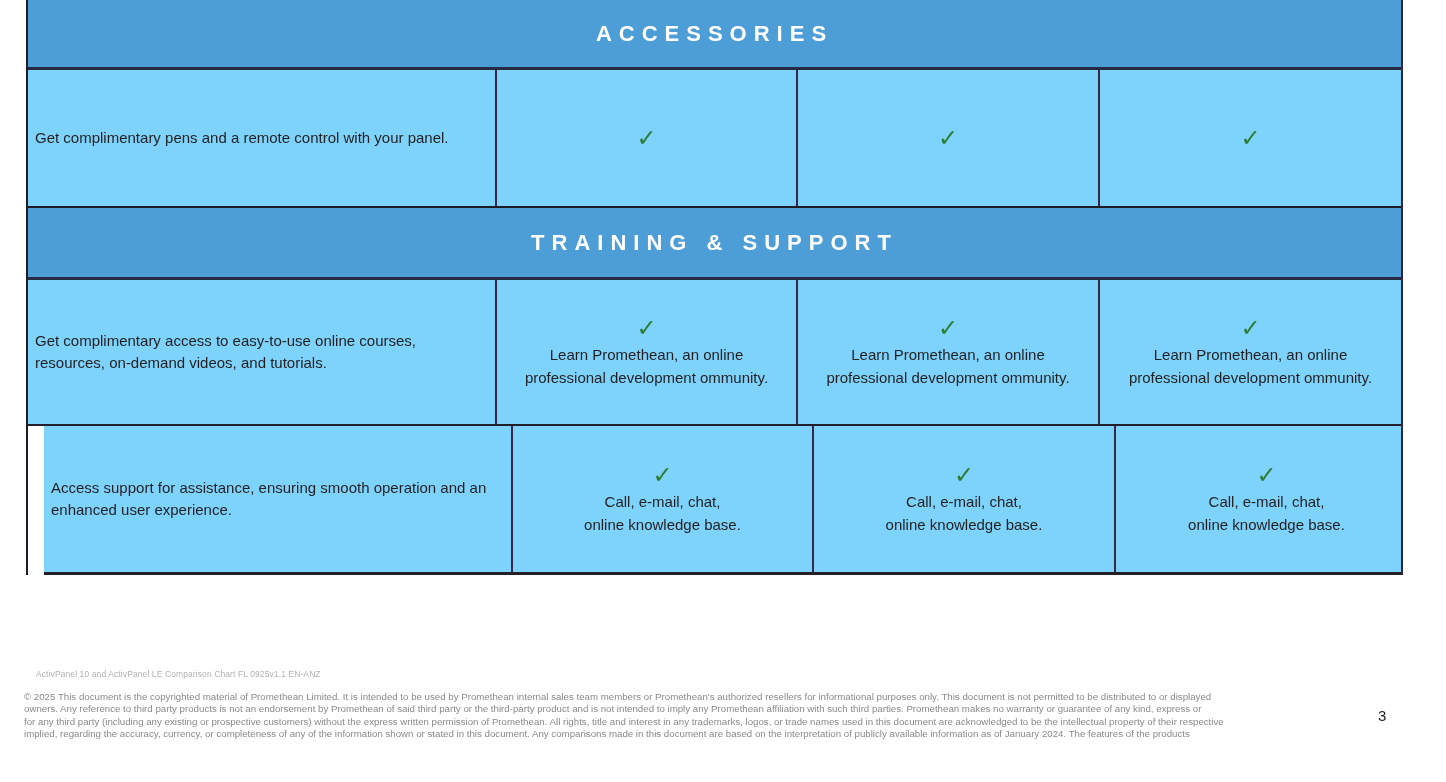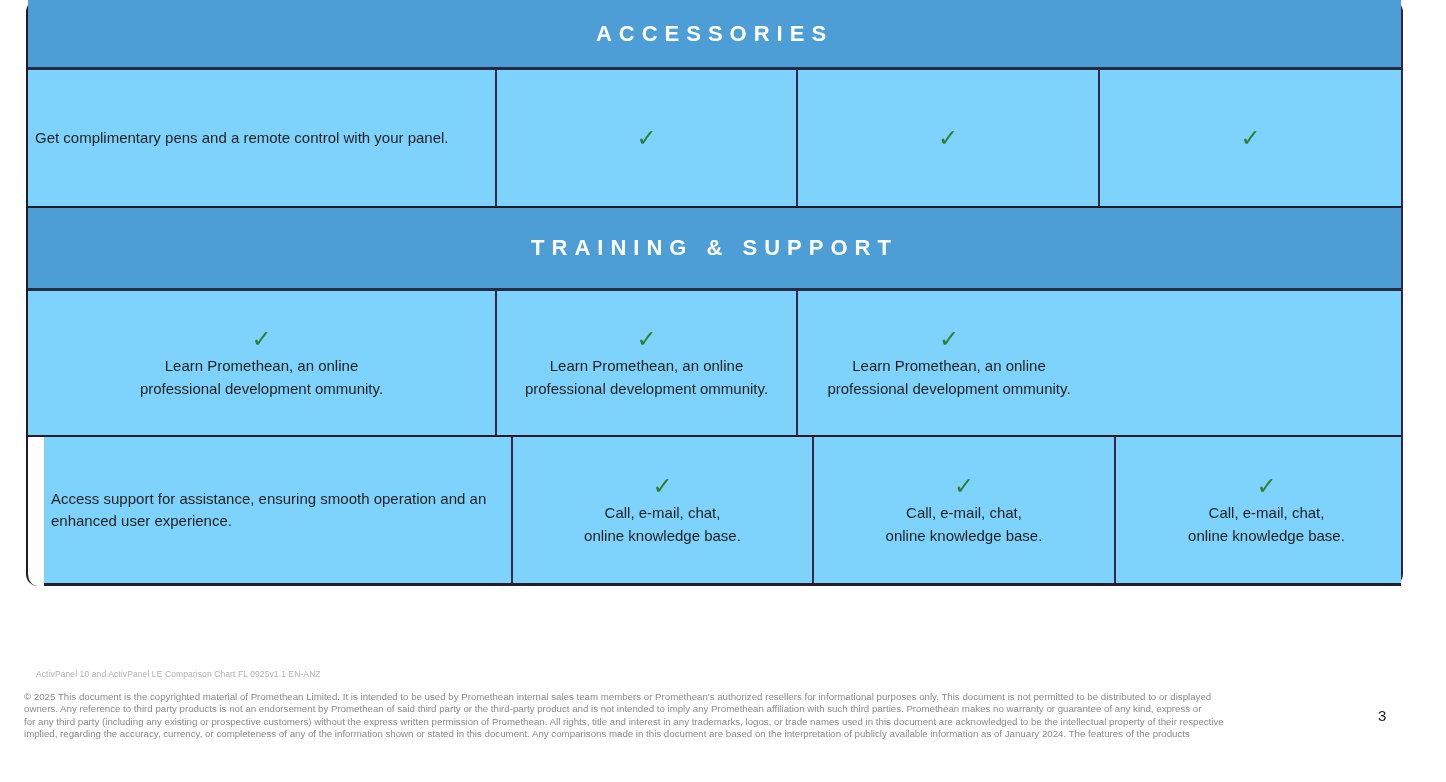--- a/index.html
+++ b/index.html
@@ -5,29 +5,29 @@
   * { margin:0; padding:0; box-sizing:border-box; }
   html,body { background:#ffffff; }
   .page {
     position:relative; width:1446px; height:782px; background:#ffffff; overflow:hidden;
     font-family:"Liberation Sans", sans-serif; color:#231f20;
   }
 
   
   .ctable {
     position:absolute; left:26px; top:0; width:1377px;
-    border-left:2px solid #211b28; border-right:2px solid #342343;border-radius:12px;
+    border-left:2px solid #211b28; border-right:2px solid #342343;
   }
   .band {
     height:70px; background:#4d9ed6;
     display:flex; align-items:center; justify-content:center;
     color:#ffffff; font-weight:bold; font-size:22px; letter-spacing:7px;
     border-bottom:3px solid #252b45;
   }
-  .band.second { height:83px; }
+  .band.second { height:72px; }
   .trow { display:grid; grid-template-columns:469px 301px 302px 301px; background:#7dd3fc; }
   .trow.r1 { height:138px; border-bottom:2px solid #1f1b24; }
   .trow.r2 { height:146px; border-bottom:2px solid #241e2b; }
   .trow.r3 { height:149px; border-bottom:3px solid #241f29;margin-left:16px; }
   .cell { border-right:2px solid #3a2646; }
   .cell:last-child { border-right:none; }
   .feature {
     display:flex; align-items:center;
     padding:10px 12px 10px 7px;
     font-size:15px; line-height:22px; color:#231f20;
@@ -80,20 +80,23 @@
       <div class="cell valcell">
         <span class="check">✓</span>
       </div>
     </div>
 
     <div class="band second">
       <span>TRAINING &amp; SUPPORT</span>
     </div>
 
     <div class="trow r2">
+      <div class="cell feature">
+        <span>Get complimentary access to easy-to-use online courses, resources, on-demand videos, and tutorials.</span>
+      </div>
       <div class="cell valcell">
         <span class="check">✓</span>
         <span class="note">Learn Promethean, an online</span>
         <span>professional development ommunity.</span>
       </div>
       <div class="cell valcell">
         <span class="check">✓</span>
         <span class="note">Learn Promethean, an online</span>
         <span>professional development ommunity.</span>
       </div>

